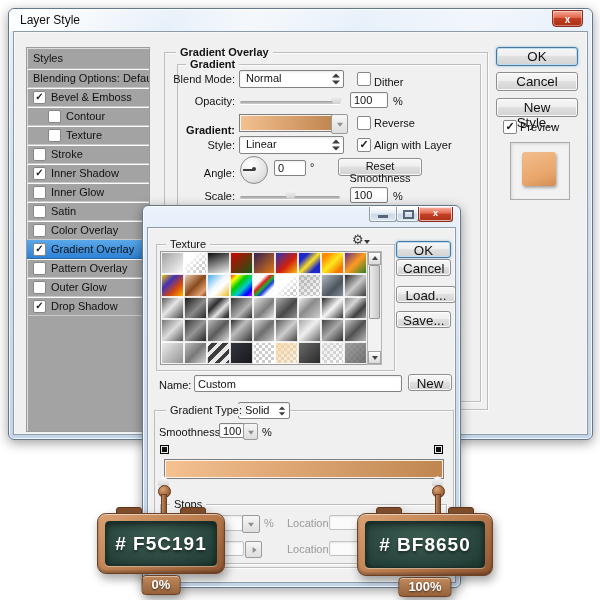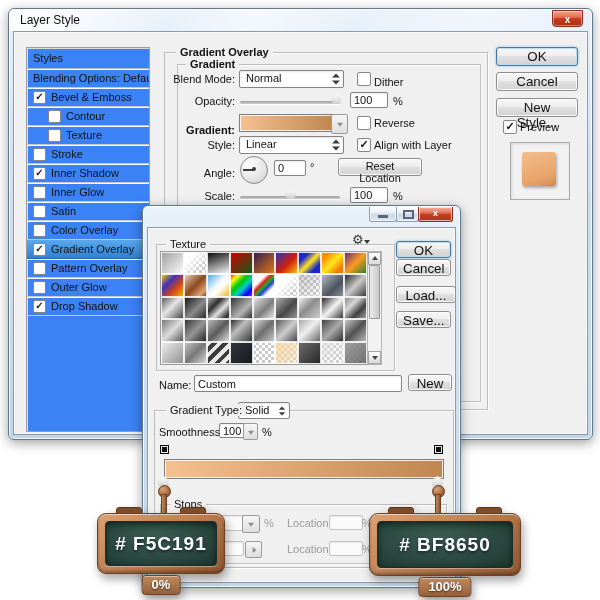--- a/index.html
+++ b/index.html
@@ -45,21 +45,21 @@
   .thumb{position:absolute;width:11px;height:10px;background:linear-gradient(#fbfbfb,#cfcfcf);
        clip-path:polygon(50% 0,100% 45%,82% 100%,18% 100%,0 45%);filter:drop-shadow(0 0 1px #777);}
   .btn{position:absolute;border:1px solid #8e8e8e;border-radius:3px;color:#111;text-align:center;
        background:linear-gradient(#f7f7f7,#eee 45%,#e0e0e0 50%,#d2d2d2);box-shadow:inset 0 0 0 1px rgba(255,255,255,.85);}
   .btn.default{border-color:#49799e;box-shadow:inset 0 0 0 1px #bcdcf0,0 0 3px rgba(120,180,220,.8);}
   .dial{position:absolute;width:26px;height:26px;border-radius:50%;border:1px solid #8a8a8a;
        background:radial-gradient(circle at 35% 30%,#fff,#e2e2e2 65%,#c4c4c4);}
   .needle{position:absolute;left:2px;top:12px;width:11px;height:2px;background:#3d3d3d;}
   .hub{position:absolute;left:11px;top:10px;width:4px;height:4px;border-radius:50%;background:#3d3d3d;}
   
-  .styles-box{position:absolute;left:12px;top:15px;width:122px;height:383px;background:#3b82f6;
+  .styles-box{position:absolute;left:12px;top:15px;width:122px;height:383px;background:#a3a3a3;
        border:1px solid #9c9c9c;box-shadow:inset 1px 1px 0 #dcdcdc;overflow:hidden;}
   .ls-head{height:20px;line-height:20px;padding-left:6px;border-bottom:1px solid #b5b5b5;}
   .ls-item{height:18px;display:flex;align-items:center;gap:5px;padding-left:6px;border-bottom:1px solid #c9c9c9;box-shadow:inset 0 1px 0 #fbfbfb;}
   .ls-item.indent{padding-left:21px;}
   .ls-item.selected{background:linear-gradient(#5ba8ea,#2e81d5);border-bottom-color:#2a6bad;box-shadow:none;}
   .cb{flex:0 0 auto;width:11px;height:11px;background:#fff;border:1px solid #878787;border-radius:2px;
       font-weight:bold;font-size:10px;line-height:10px;text-align:center;color:#1a1a1a;}
   .lbl{white-space:nowrap;}
   
   .grid{position:absolute;display:grid;grid-template-columns:repeat(9,1fr);grid-template-rows:repeat(5,1fr);
@@ -210,21 +210,21 @@
       <span class="cbx" style="left:343px;top:106px;"><span>✓</span></span>
       <span class="txt" style="left:360px;top:107px;">Align with Layer</span>
 
       <span class="flabel" style="left:121px;top:135px;width:100px;">Angle:</span>
       <div class="dial" style="left:226px;top:124px;">
         <span class="needle"></span>
         <span class="hub"></span>
       </div>
       <input class="val" style="left: 260px; top: 128px; width: 24px; height: 14px;" value="0">
       <span class="txt" style="left:296px;top:129px;">°</span>
-      <button class="btn" style="left:324px;top:126px;width:84px;height:18px;font-size:11px;">Reset Location</button>
+      <button class="btn" style="left:324px;top:126px;width:84px;height:18px;font-size:11px;">Reset Smoothness</button>
 
       <span class="flabel" style="left:121px;top:158px;width:100px;">Scale:</span>
       <div class="track" style="left:226px;top:164px;width:100px;"></div>
       <div class="thumb" style="left:271px;top:157px;"></div>
       <input class="val" style="left: 336px; top: 155px; width: 30px; height: 14px;" value="100">
       <span class="txt" style="left:379px;top:158px;">%</span>
 
       <button class="btn default" style="left:482px;top:15px;width:82px;height:19px;">OK</button>
       <button class="btn" style="left:482px;top:40px;width:82px;height:19px;">Cancel</button>
       <button class="btn" style="left:482px;top:66px;width:82px;height:19px;">New Style...</button>
@@ -363,21 +363,21 @@
 
   <div class="board" style="left:97px;top:513px;width:128px;height:61px;">
     <span class="tab" style="left:19px;"></span>
     <span class="tab" style="right:19px;"></span>
     <div class="frame"></div>
     <div class="green">
       <span class="hex"># F5C191</span>
     </div>
     <span class="tag">0%</span>
   </div>
-  <div class="board" style="left:369px;top:513px;width:152px;height:63px;">
+  <div class="board" style="left:357px;top:513px;width:136px;height:63px;">
     <span class="tab" style="left:19px;"></span>
     <span class="tab" style="right:19px;"></span>
     <div class="frame"></div>
     <div class="green">
       <span class="hex"># BF8650</span>
     </div>
     <span class="tag">100%</span>
   </div>
 
 </div>

